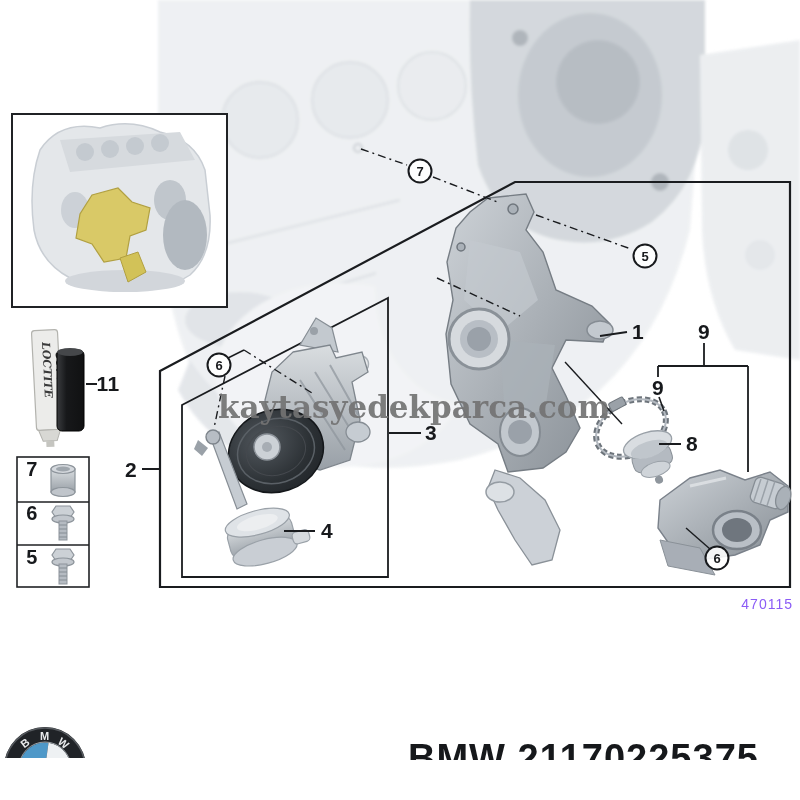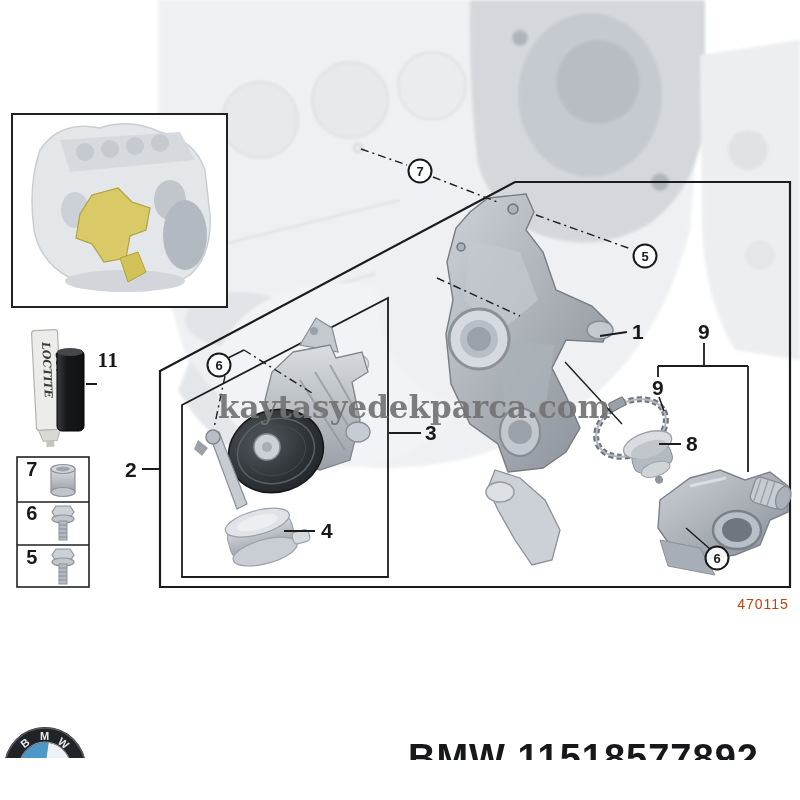--- a/index.html
+++ b/index.html
@@ -20,22 +20,22 @@
     background:rgba(255,255,255,.88);
     font:700 13px "Liberation Sans",sans-serif;color:#17191c;
     display:flex;align-items:center;justify-content:center;user-select:none;
   }
   .watermark{
     position:absolute;left:218px;top:389px;
     font:700 31px "DejaVu Serif",serif;color:#737373;
     letter-spacing:0px;white-space:nowrap;opacity:.92;
   }
   .diagram-code{
-    position:absolute;left:733px;top:596px;width:60px;text-align:center;
-    font:400 14px "Liberation Sans",sans-serif;color:#c2410c;letter-spacing:1px;
+    position:absolute;left:733px;top:596px;width:60px;text-align:right;
+    font:400 14px "Liberation Sans",sans-serif;color:#8b5cf6;letter-spacing:1px;
   }
   .partnum-clip{
     position:absolute;left:408px;top:739px;width:392px;height:21px;overflow:hidden;
   }
   .partnum{
     font:700 38px "Liberation Sans",sans-serif;color:#16181b;
     line-height:1;letter-spacing:1px;white-space:nowrap;
   }
   .logo-clip{
     position:absolute;left:2px;top:726px;width:88px;height:32px;overflow:hidden;
@@ -251,21 +251,21 @@
     </g>
   </svg>
 
   <div class="lbl" style="left:638px;top:332px;">1</div>
   <div class="lbl" style="left:131px;top:470px;">2</div>
   <div class="lbl" style="left:431px;top:433px;">3</div>
   <div class="lbl" style="left:327px;top:531px;">4</div>
   <div class="lbl" style="left:692px;top:444px;">8</div>
   <div class="lbl" style="left:658px;top:388px;">9</div>
   <div class="lbl" style="left:704px;top:332px;">9</div>
-  <div class="lbl" style="left:108px;top:360px;font-family:Liberation Serif, serif;">11</div>
+  <div class="lbl" style="left:108px;top:384px;">11</div>
 
   <div class="circ" style="left:420px;top:171px;">7</div>
   <div class="circ" style="left:645px;top:256px;">5</div>
   <div class="circ" style="left:219px;top:365px;">6</div>
   <div class="circ" style="left:717px;top:558px;">6</div>
 
   <div class="lbl small" style="left:32px;top:469px;">7</div>
   <div class="lbl small" style="left:32px;top:513px;">6</div>
   <div class="lbl small" style="left:32px;top:557px;">5</div>
 
@@ -281,16 +281,16 @@
         <path d="M43,16.5 A25.5,25.5 0 0 1 43,67.5 Z" fill="#eef1f3"></path>
       </g>
       <circle cx="43" cy="42" r="26" fill="none" stroke="#9aa0a6" stroke-width="1"></circle>
       <text x="20" y="22" transform="rotate(-38 22 19)" font-family="Liberation Sans, sans-serif" font-size="11" font-weight="700" fill="#e8eaec">B</text>
       <text x="38" y="14" font-family="Liberation Sans, sans-serif" font-size="11" font-weight="700" fill="#e8eaec">M</text>
       <text x="56" y="20" transform="rotate(38 60 17)" font-family="Liberation Sans, sans-serif" font-size="11" font-weight="700" fill="#e8eaec">W</text>
     </svg>
   </div>
 
   <div class="partnum-clip">
-    <div class="partnum">BMW 11518577892</div>
+    <div class="partnum">BMW 21170225375</div>
   </div>
 
 </div>
 
 </body></html>

